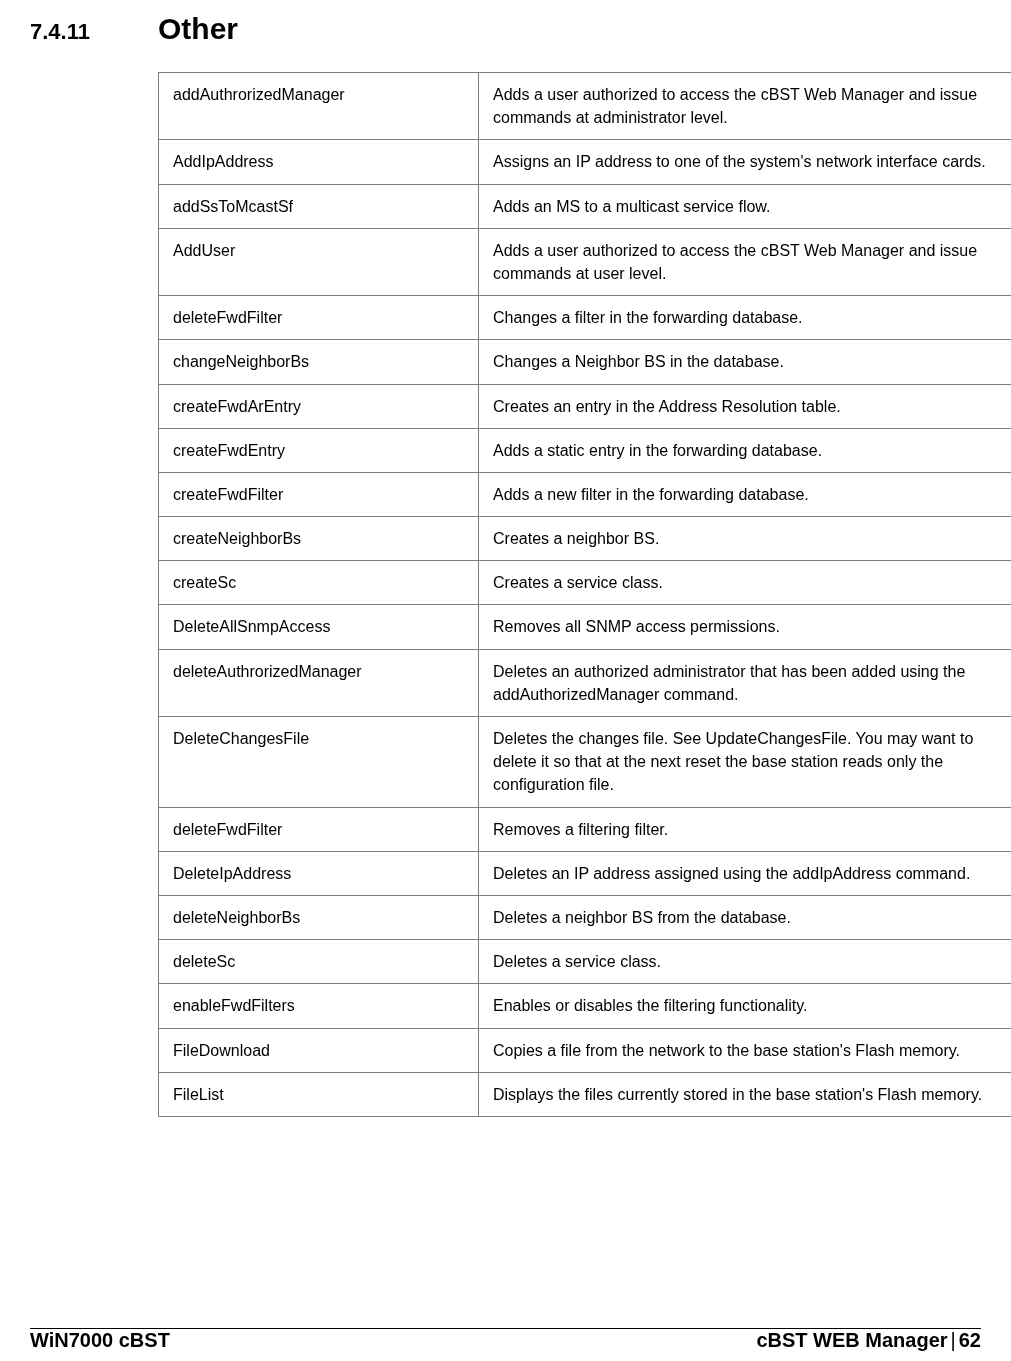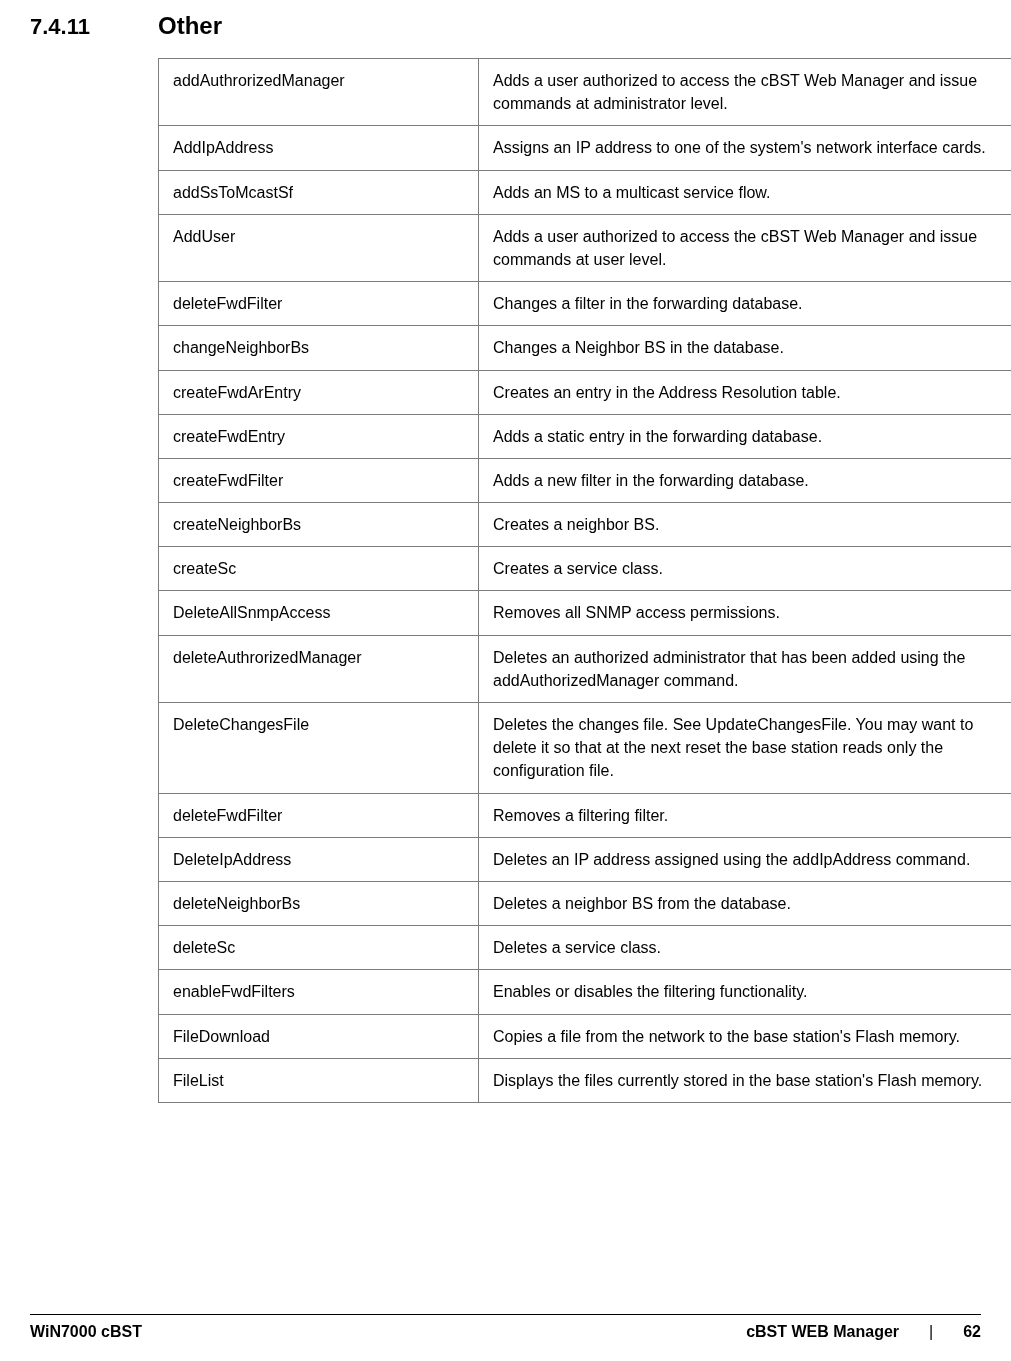--- a/index.html
+++ b/index.html
@@ -11,31 +11,31 @@
       font-family: Verdana, Arial, sans-serif;
       background: #ffffff;
       width: 1011px;
       height: 1361px;
       position: relative;
       padding: 12px 30px 0 30px;
     }
     .header-row {
       display: flex;
       align-items: baseline;
-      margin-bottom: 18px;
+      margin-bottom: 26px;
     }
     .section-number {
       font-size: 22px;
       font-weight: bold;
       color: #000;
       width: 128px;
       flex-shrink: 0;
     }
     .section-title {
-      font-size: 24px;
+      font-size: 30px;
       font-weight: bold;
       color: #000;
     }
     .table-wrap {
       margin-left: 128px;
       width: 810px;
     }
     table {
       border-collapse: collapse;
       width: 100%;
@@ -50,37 +50,36 @@
       line-height: 1.45;
     }
     td.cmd {
       width: 320px;
     }
     td.desc {
       width: 545px;
     }
     .footer {
       position: absolute;
-      bottom: 20px;
+      bottom: 9px;
       left: 30px;
       right: 30px;
       border-top: 1.5px solid #000;
-      padding-top: 8px;
       display: flex;
       justify-content: space-between;
       align-items: baseline;
-      font-size: 16px;
+      font-size: 20px;
     }
     .footer-left {
       font-weight: bold;
     }
     .footer-right {
       display: flex;
       align-items: baseline;
-      gap: 30px;
+      gap: 3px;
     }
     .footer-right .mgr {
       font-weight: bold;
     }
     .footer-right .sep {
       color: #000;
     }
     .footer-right .page {
       font-weight: bold;
     }

